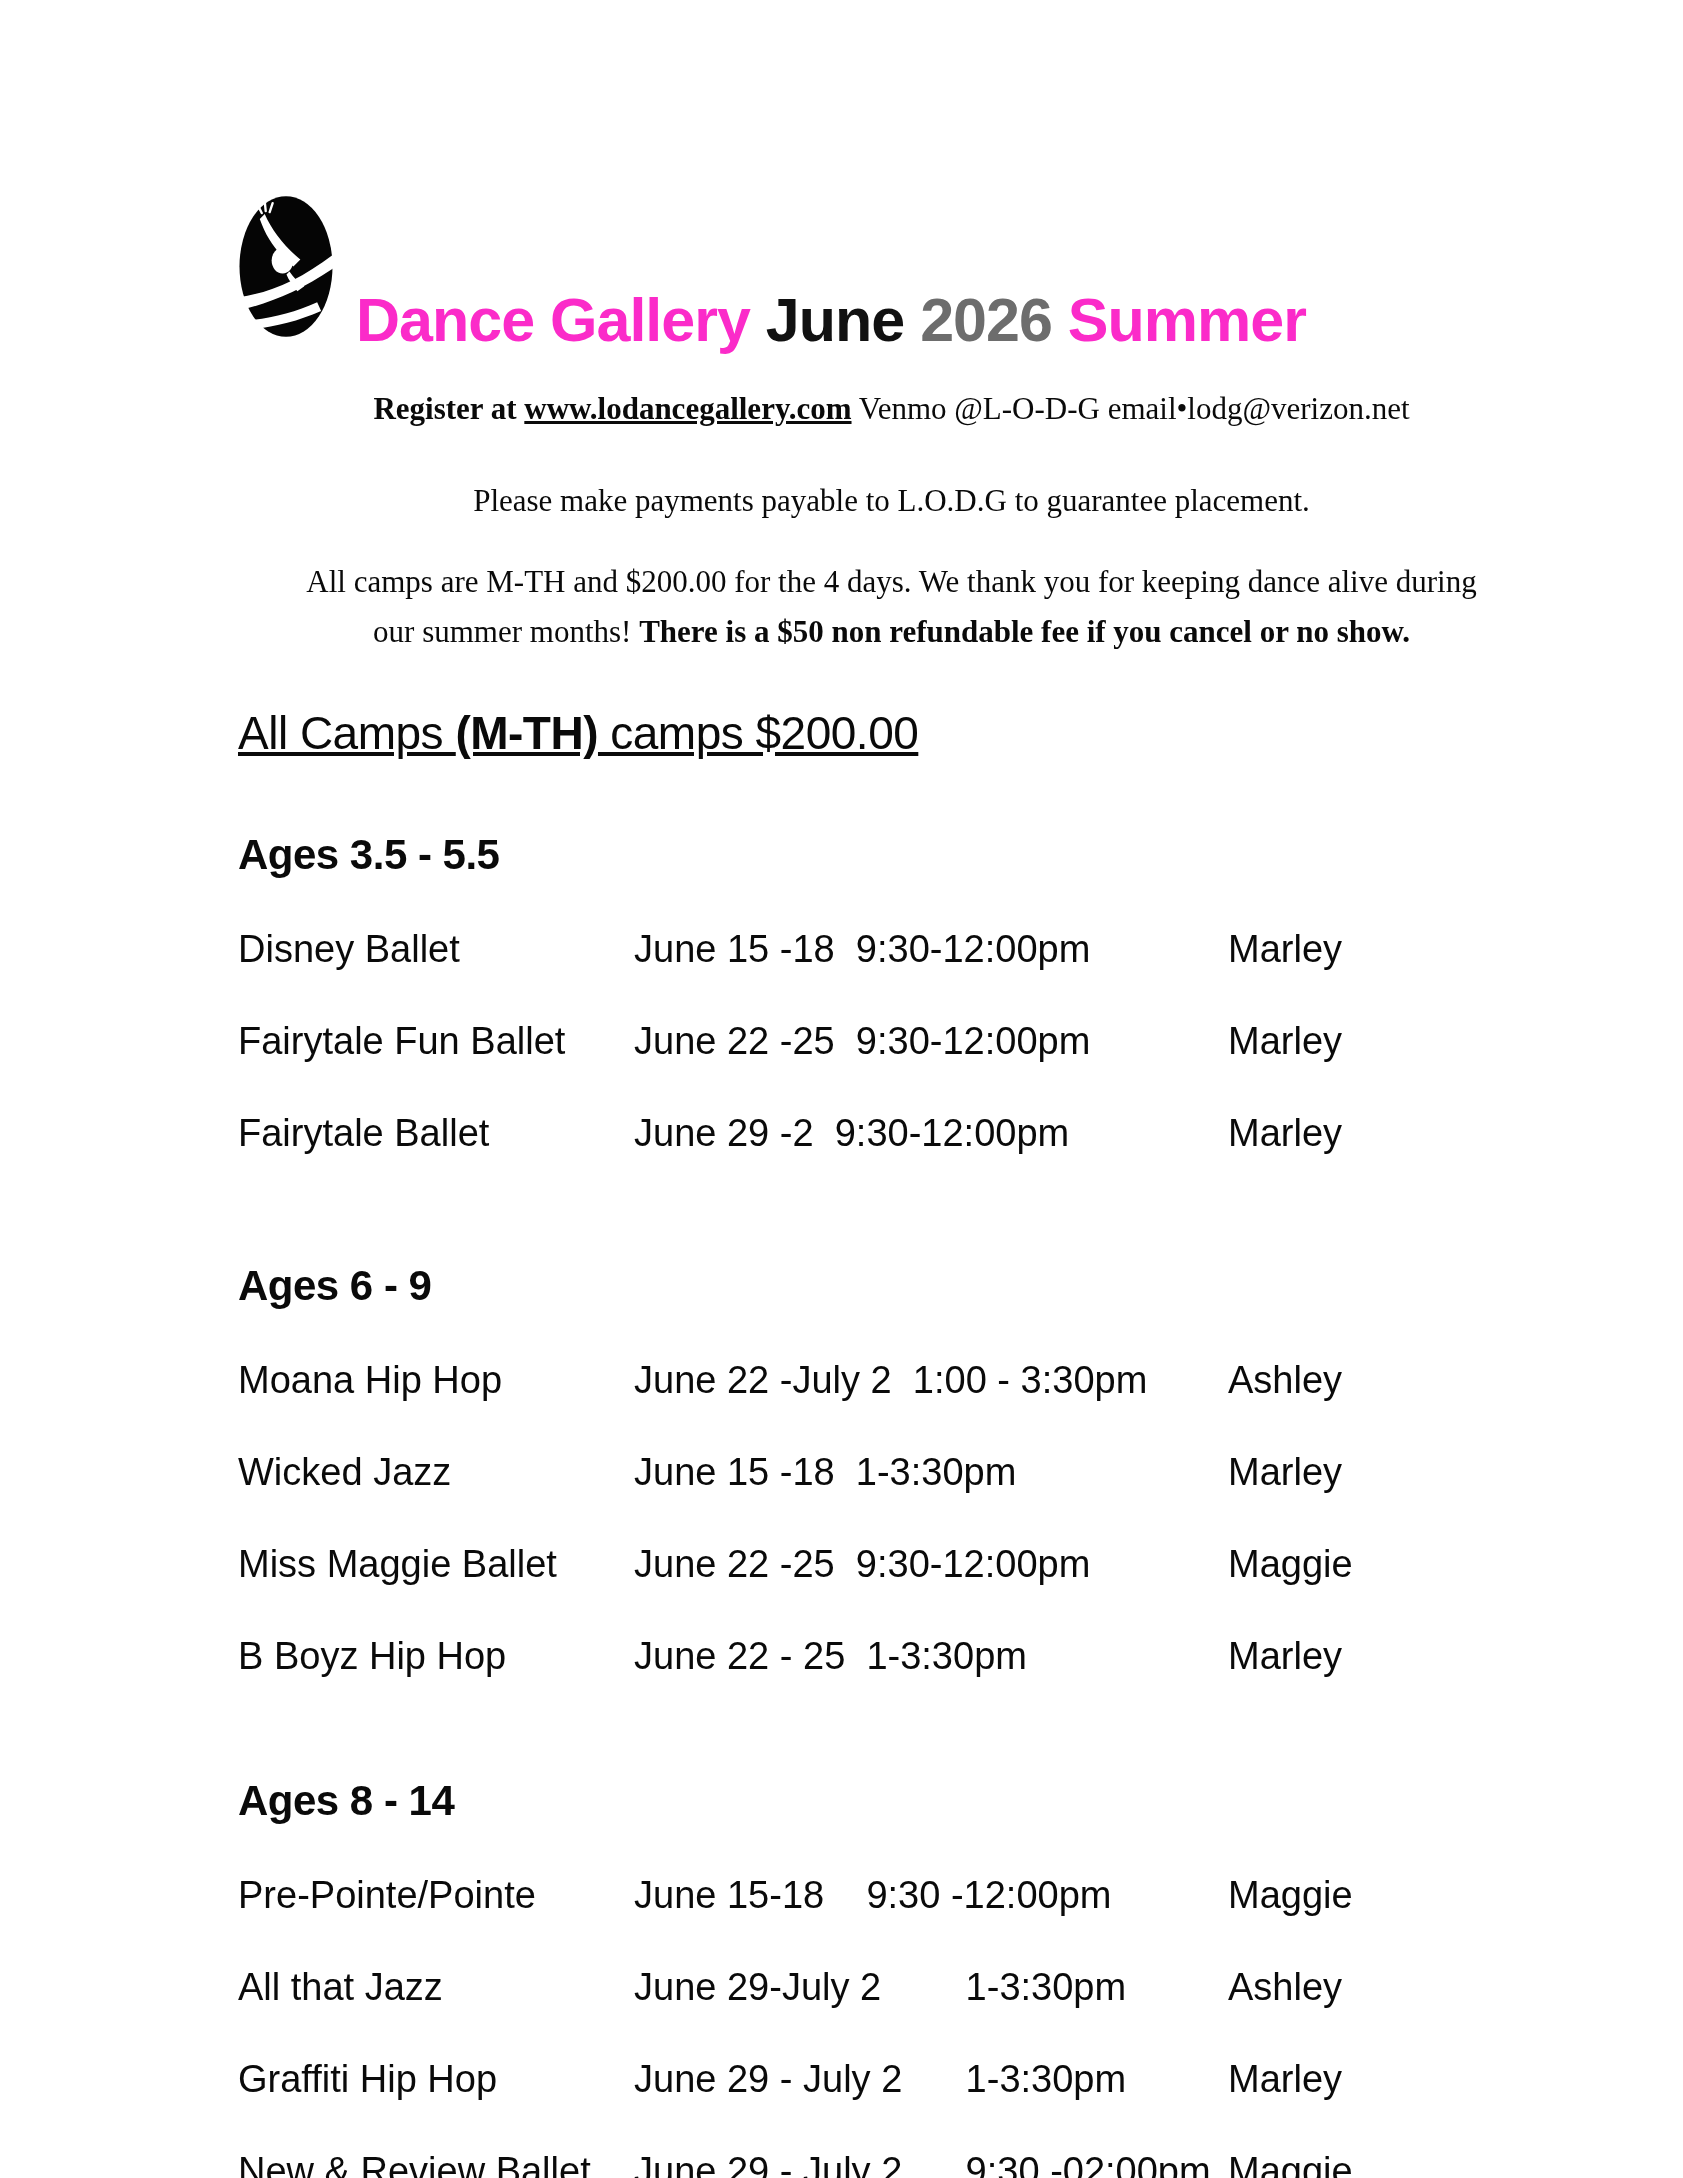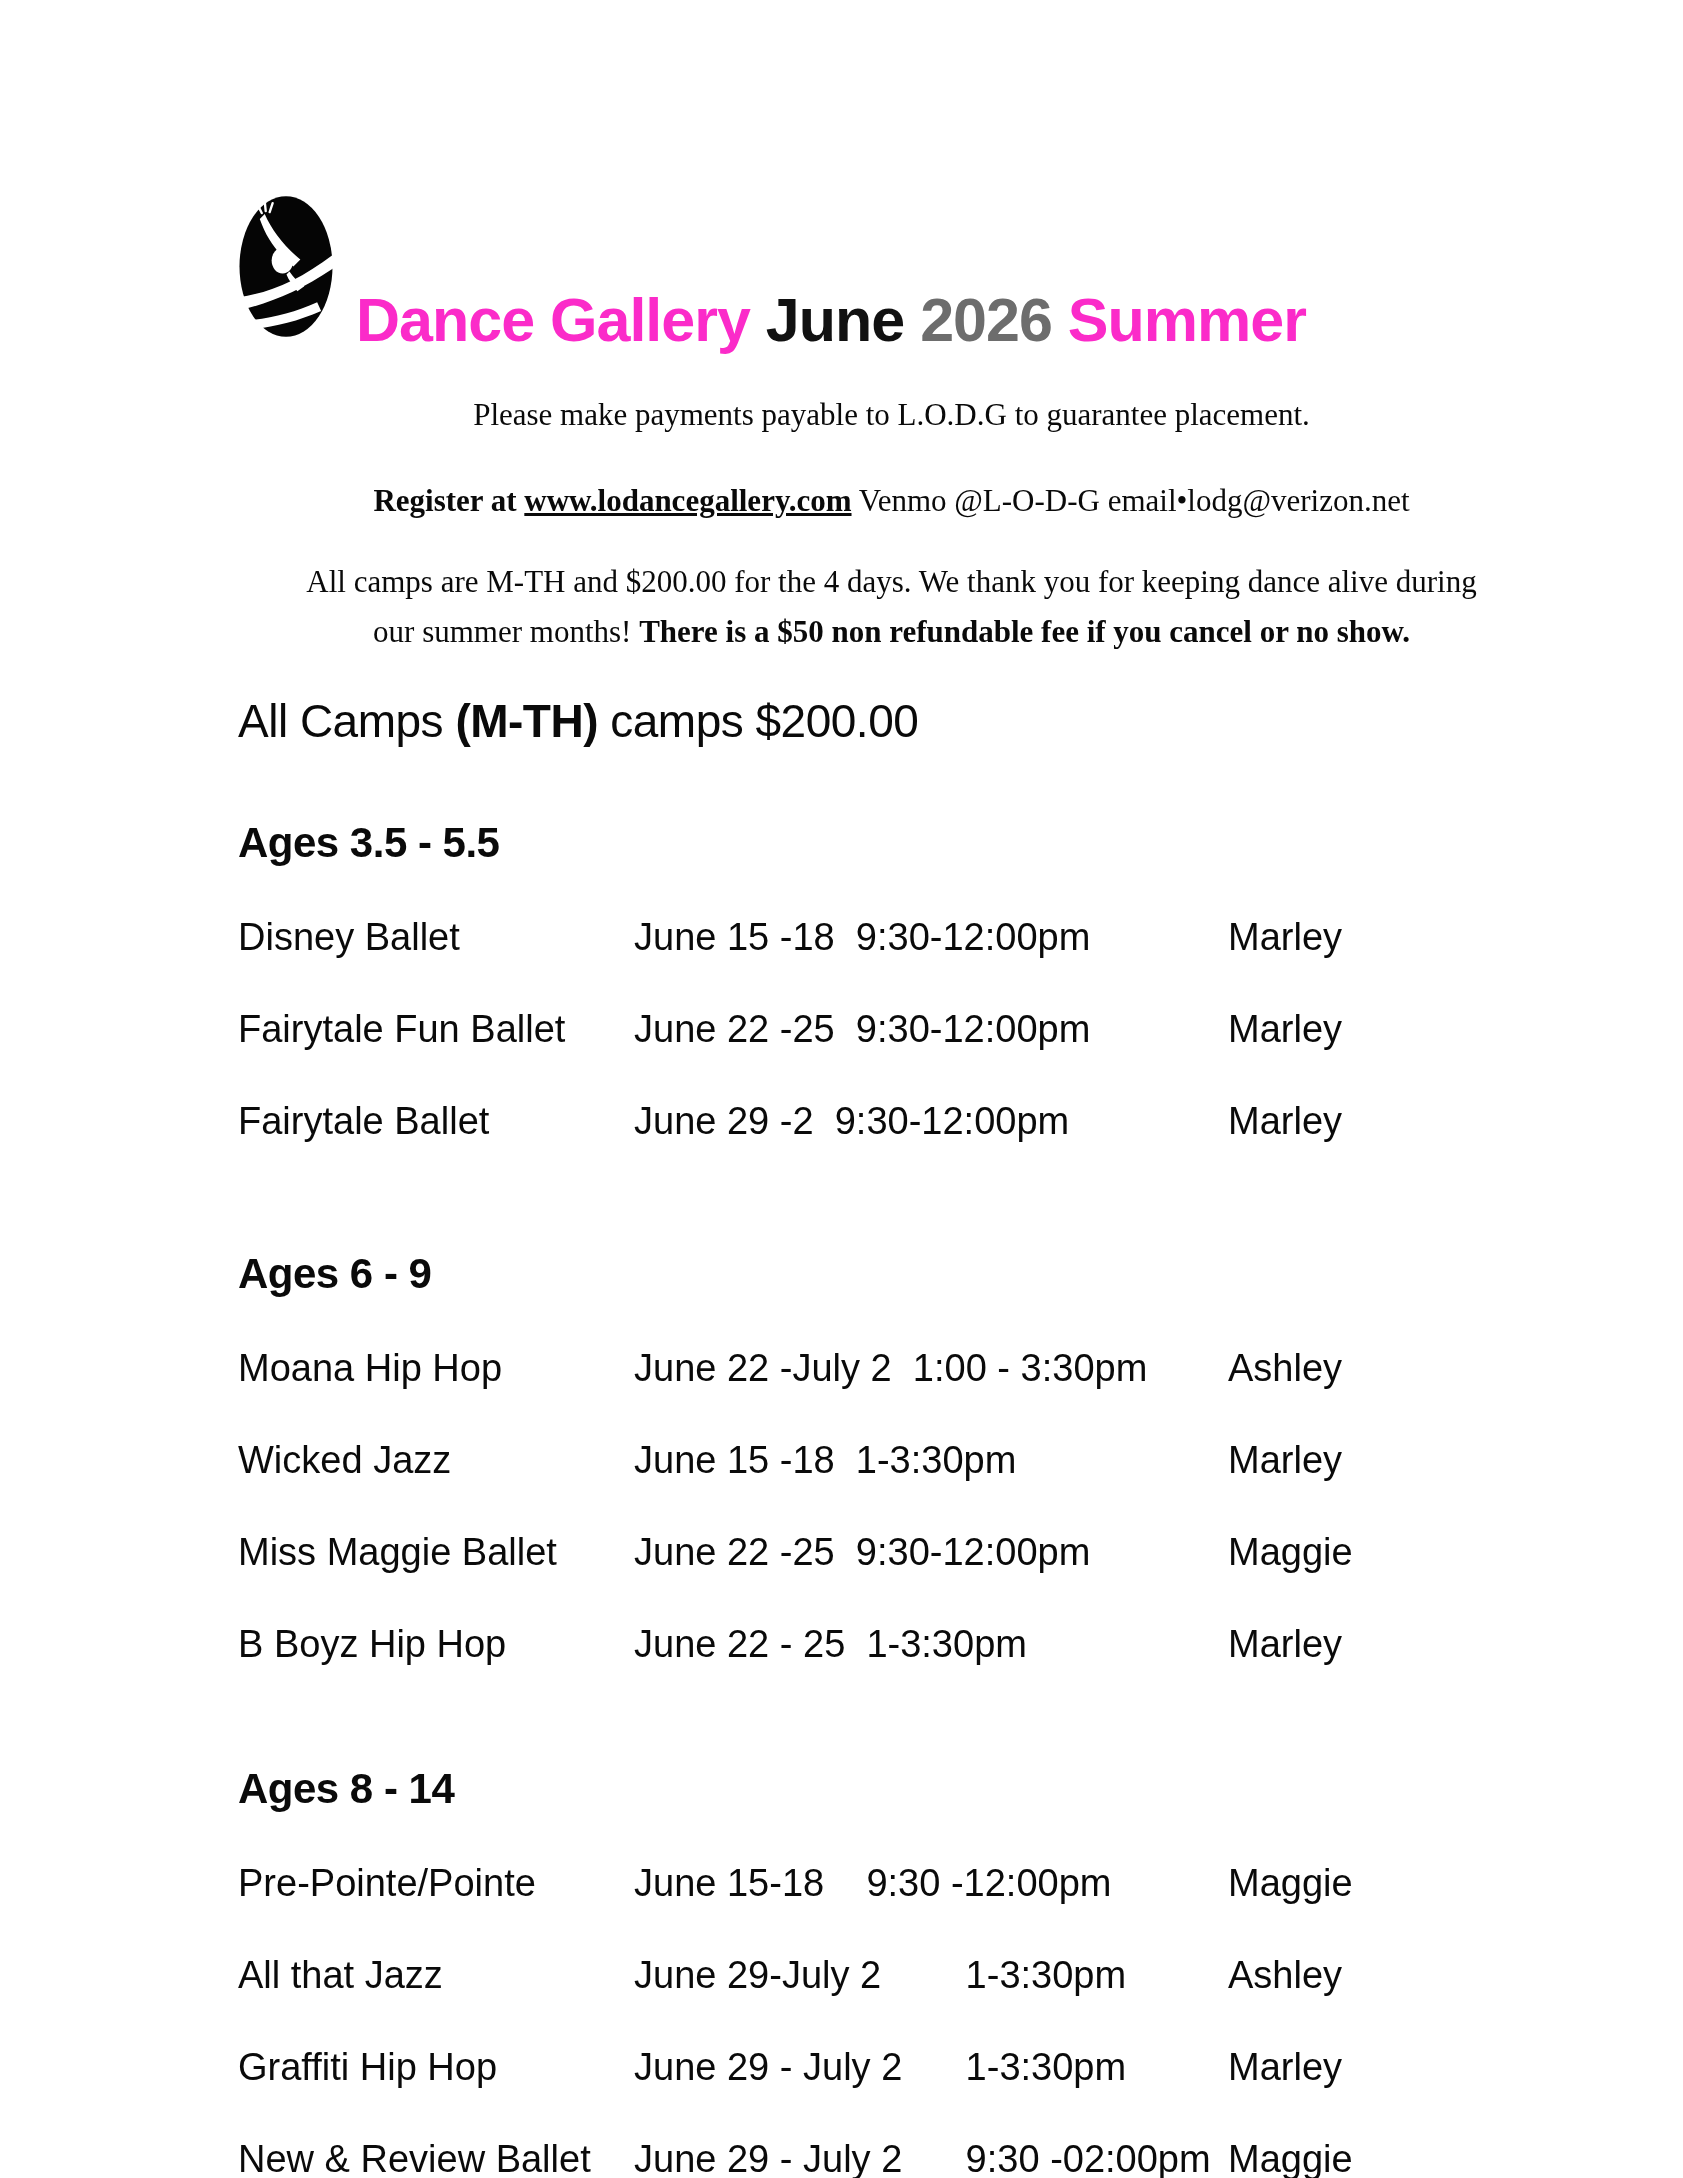--- a/index.html
+++ b/index.html
@@ -31,21 +31,22 @@
   }
   .p1 { margin-top: 55px; }
   .p2 { margin-top: 49px; }
   .p3 { margin-top: 38px; line-height: 1.62; }
   .bold { font-weight: bold; }
   .reg-link { font-weight: bold; text-decoration: underline; color: inherit; }
 
   
   .all-camps {
     font-size: 46px; font-weight: normal; letter-spacing: -0.5px;
-    margin: 36px 0 0 0;
+    margin: 48px 0 0 0;
+    text-decoration: underline;
   }
   .section-title {
     font-size: 42px; font-weight: bold; letter-spacing: -0.5px;
     margin: 0;
   }
   .st-1 { margin-top: 71px; }
   .st-2 { margin-top: 107px; }
   .st-3 { margin-top: 99px; }
 
   
@@ -73,23 +74,23 @@
 
         <path d="M24 18 l-4 -8 M28 16 l-1 -10 M32 17 l3 -9" stroke="#ffffff" stroke-width="2.4" fill="none" stroke-linecap="round"></path>
 
         <ellipse cx="45" cy="66" rx="11" ry="13" fill="#ffffff"></ellipse>
 
         <path d="M52 77 C 56 83, 61 88, 67 92 L 60 97 C 55 91, 51 85, 49 80 Z" fill="#ffffff"></path>
       </svg>
       <h1 class="page-title"><span class="t-pink">Dance Gallery</span><span class="t-black"> June</span><span class="t-gray"> 2026</span><span class="t-pink"> Summer</span></h1>
     </div>
 
+    <p class="centered-para p2"><span class="bold">Register at </span><a href="#" class="reg-link">www.lodancegallery.com</a><span> Venmo @L-O-D-G email•lodg@verizon.net</span></p>
+
     <p class="centered-para p1">Please make payments payable to L.O.D.G to guarantee placement.</p>
-
-    <p class="centered-para p2"><span class="bold">Register at </span><a href="#" class="reg-link">www.lodancegallery.com</a><span> Venmo @L-O-D-G email•lodg@verizon.net</span></p>
 
     <p class="centered-para p3"><span>All camps are M-TH and $200.00 for the 4 days. We thank you for keeping dance alive during</span><br><span>our summer months! </span><span class="bold">There is a $50 non refundable fee if you cancel or no show.</span></p>
 
     <h2 class="all-camps"><span>All Camps </span><span class="bold">(M-TH)</span><span> camps $200.00</span></h2>
 
     <h3 class="section-title st-1">Ages 3.5 - 5.5</h3>
     <div class="rows">
       <div class="camp-row">
         <span class="camp-name">Disney Ballet</span>
         <span class="camp-schedule">June 15 -18  9:30-12:00pm</span>

